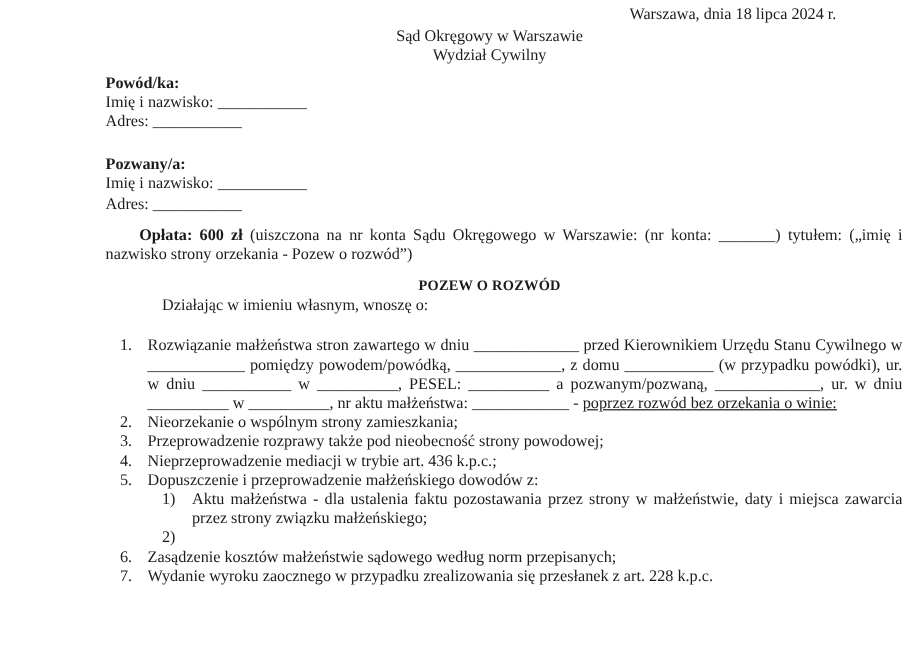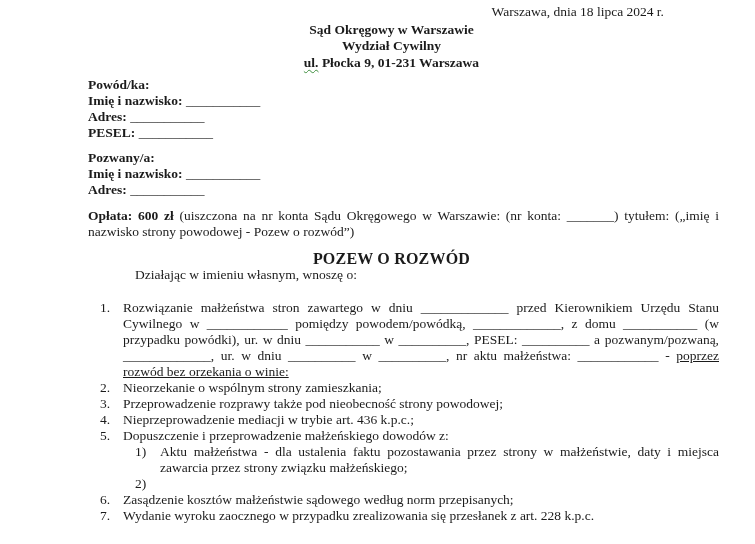--- a/index.html
+++ b/index.html
@@ -6,46 +6,46 @@
   html, body { margin: 0; padding: 0; }
   body {
     width: 755px; height: 544px;
     background: #ffffff;
     font-family: "Liberation Serif", "DejaVu Serif", serif;
     font-size: 13.5px;
     line-height: 16.2px;
     color: #1b1b1b;
     overflow: hidden;
   }
-  .page { width: 755px; height: 544px; padding: 4px 36px 0 88px; }
-  .b { font-weight: 700; }
+  .page { width: 755px; height: 544px; padding: 4px 3px 0 88px; }
+  .b { font-weight: 700; margin-left: 28px; }
   .just { text-align: justify; }
 
   .date-line { text-align: right; padding-right: 55px; }
 
-  .court { text-align: center; font-weight: 700; margin-top: 2px; padding-right: 24px; }
+  .court { text-align: center; font-weight: 400; margin-top: 2px; padding-right: 24px; }
   .squiggle {
     text-decoration: underline wavy #3f8f3f;
     text-decoration-thickness: 1px;
     text-underline-offset: 2px;
   }
 
   .party { text-align: left; padding-right: 55px; }
   .party.plaintiff { margin-top: 6px; }
-  .party.defendant { margin-top: 8px; }
+  .party.defendant { margin-top: 20px; }
   .party .role { font-weight: 700; }
-  .party .label { font-weight: 700; }
+  .party .label { font-weight: 400; }
   .party .blank { letter-spacing: 0; }
 
   .fee { margin-top: 10px; }
 
   .doc-title {
     text-align: center; font-weight: 700;
     margin-top: 10px; padding-right: 24px;
-    font-size: 16px; letter-spacing: 0.2px;
+    font-size: 12px; letter-spacing: 0.2px;
   }
   .intro { text-indent: 47px; }
 
   .list { margin-top: 17px; line-height: 16px; }
   .li { display: flex; }
   .li .num { flex: 0 0 35px; padding-left: 12px; }
   .li .t { flex: 1; }
   .li.sub { padding-left: 47px; }
   .li.sub .num { flex: 0 0 25px; padding-left: 0; }
   .u { text-decoration: underline; }
@@ -53,37 +53,35 @@
 </head>
 <body>
 
 <div class="page">
 
   <div class="date-line">Warszawa, dnia 18 lipca 2024 r.</div>
 
   <div class="court">
     <div>Sąd Okręgowy w Warszawie</div>
     <div>Wydział Cywilny</div>
-    <div><span class="squiggle">ul.</span><span> Płocka 9, 01-231 Warszawa</span></div>
   </div>
 
   <div class="party plaintiff">
     <div class="role">Powód/ka:</div>
     <div><span class="label">Imię i nazwisko:</span> <span class="blank">___________</span></div>
     <div><span class="label">Adres:</span> <span class="blank">___________</span></div>
-    <div><span class="label">PESEL:</span> <span class="blank">___________</span></div>
   </div>
 
   <div class="party defendant">
     <div class="role">Pozwany/a:</div>
     <div><span class="label">Imię i nazwisko:</span> <span class="blank">___________</span></div>
     <div><span class="label">Adres:</span> <span class="blank">___________</span></div>
   </div>
 
-  <div class="fee just"><span class="b">Opłata: 600 zł</span><span> (uiszczona na nr konta Sądu Okręgowego w Warszawie: (nr konta: _______) tytułem: („imię i nazwisko strony powodowej - Pozew o rozwód”)</span></div>
+  <div class="fee just"><span class="b">Opłata: 600 zł</span><span> (uiszczona na nr konta Sądu Okręgowego w Warszawie: (nr konta: _______) tytułem: („imię i nazwisko strony orzekania - Pozew o rozwód”)</span></div>
 
   <div class="doc-title">POZEW O ROZWÓD</div>
 
   <div class="intro">Działając w imieniu własnym, wnoszę o:</div>
 
   <div class="list">
 
     <div class="li">
       <span class="num">1.</span>
       <div class="t just"><span>Rozwiązanie małżeństwa stron zawartego w dniu _____________ przed Kierownikiem Urzędu Stanu Cywilnego w ____________ pomiędzy powodem/powódką, _____________, z domu ___________ (w przypadku powódki), ur. w dniu ___________ w __________, PESEL: __________ a pozwanym/pozwaną, _____________, ur. w dniu __________ w __________, nr aktu małżeństwa: ____________ - </span><span class="u">poprzez rozwód bez orzekania o winie:</span></div>

